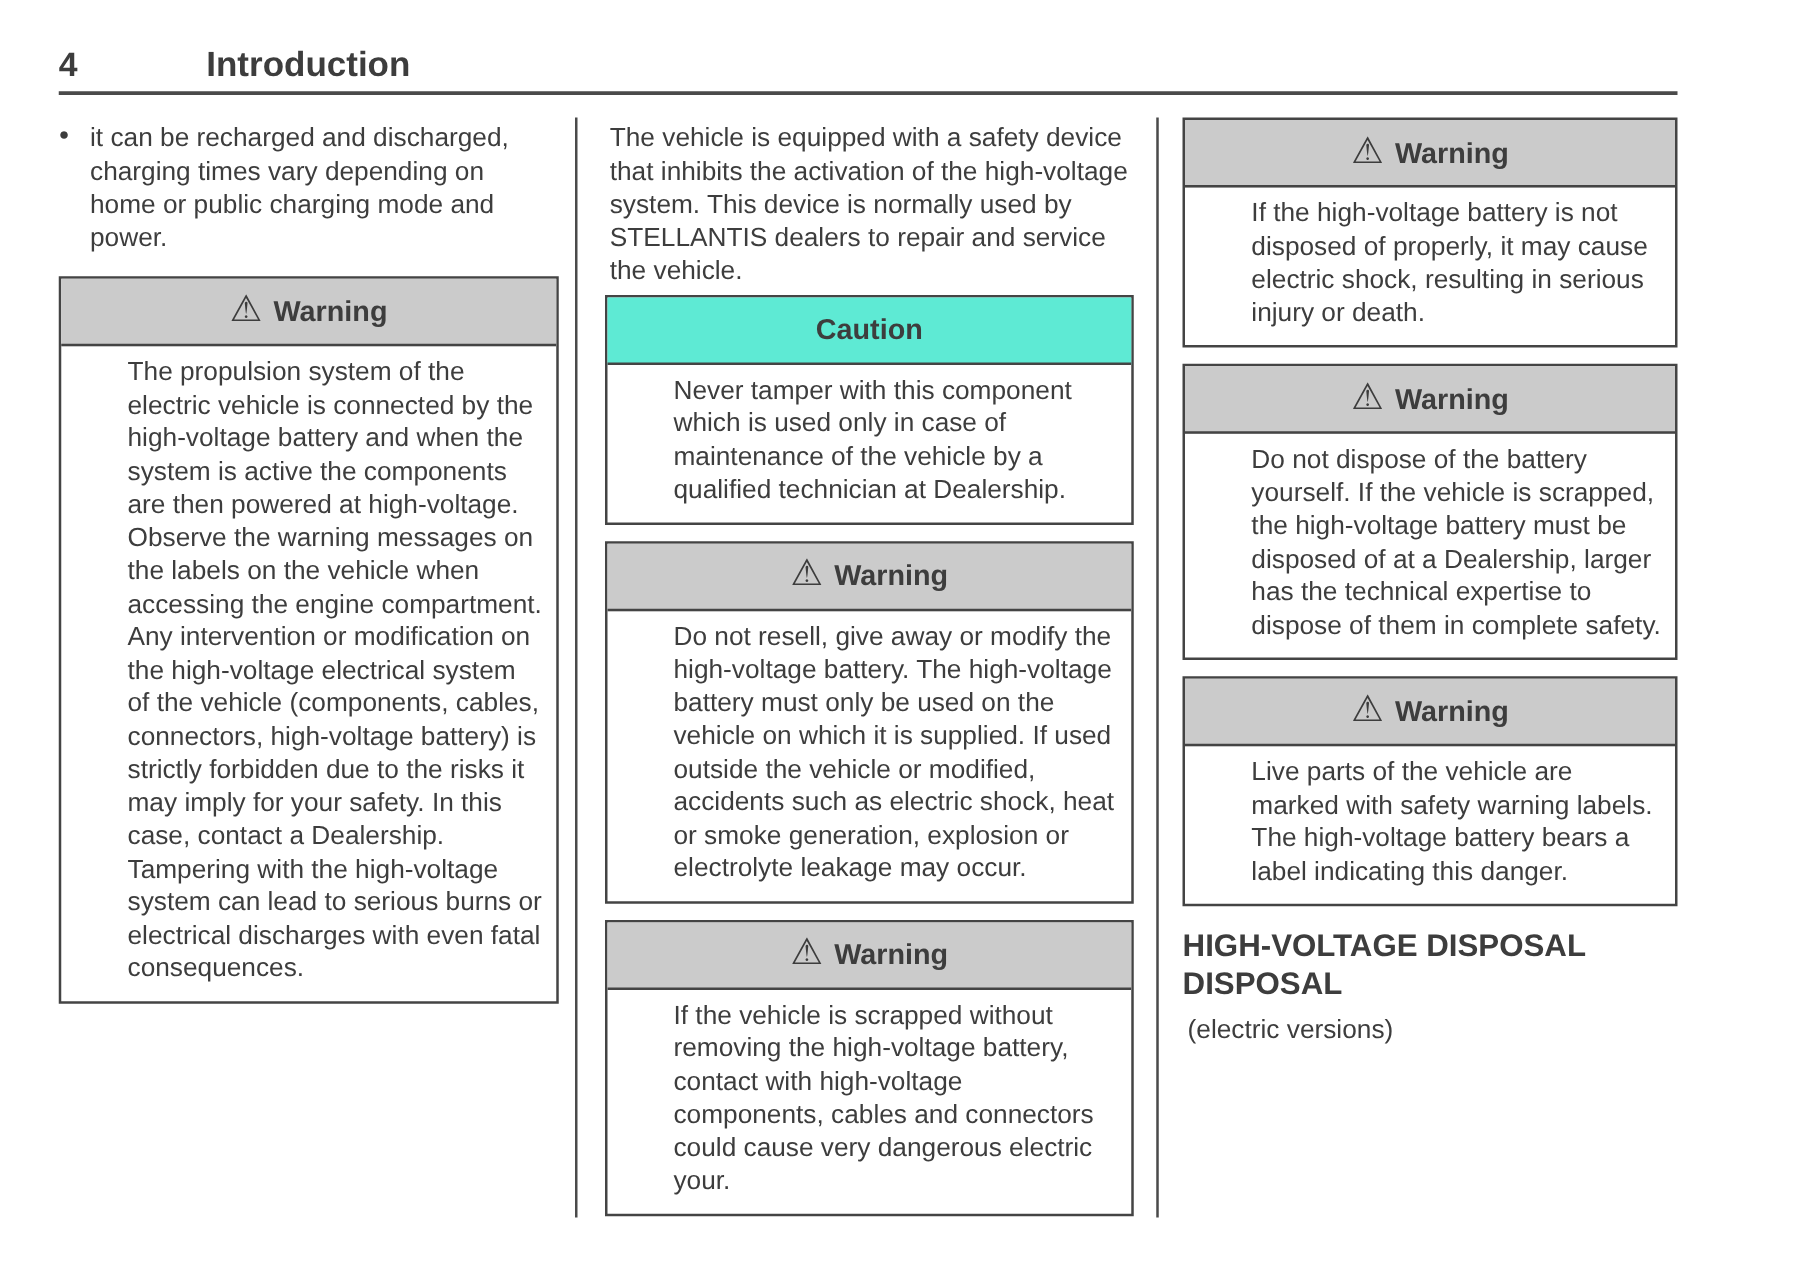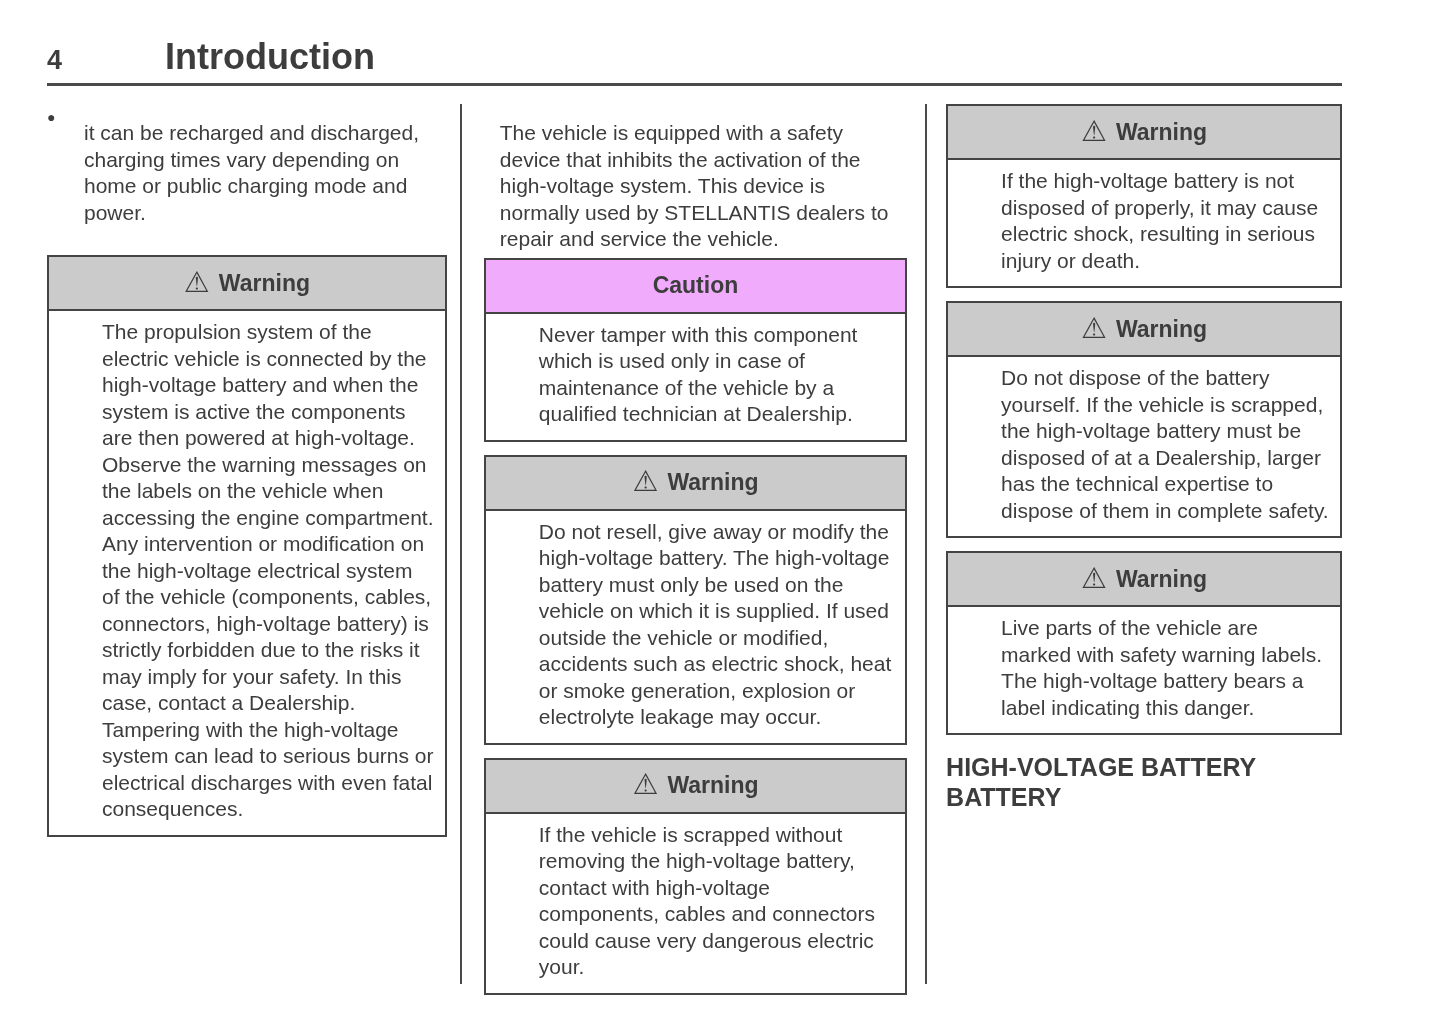--- a/index.html
+++ b/index.html
@@ -9,49 +9,49 @@
     font-family: "Liberation Sans", sans-serif;
     color: #3d3d3d;
     overflow: hidden;
     position: relative;
   }
   .page { width: 1445px; height: 1018px; padding: 36px 103px 0 47px; }
 
   
   .page-header { display: flex; align-items: baseline; }
   .page-number { font-size: 27px; font-weight: bold; width: 118px; }
-  .page-title  { font-size: 36px; font-weight: bold; }
+  .page-title  { font-size: 28px; font-weight: bold; }
   .header-rule { height: 3px; background: #4a4a4a; margin-top: 5px; }
 
   
   .columns { display: flex; margin-top: 18px; align-items: flex-start; }
   .col { font-size: 21px; line-height: 26.5px; }
   .col-1 { width: 408px; }
   .col-2 { width: 432px; }
   .col-3 { width: 404px; }
   .v-divider { width: 2px; height: 880px; background: #4a4a4a; }
   .gutter-a { margin: 0 22px 0 13px; }  
   .gutter-b { margin: 0 19px 0 18px; }  
 
   
   .bullet-row { display: flex; margin-bottom: 13px; }
   .bullet-glyph { width: 21px; flex: 0 0 21px; font-size: 14px; line-height: 26.5px; }
-  .para { margin: 16px; }
+  .para { margin: 4px; }
 
   
   .box { border: 2px solid #444444; background: #ffffff; }
   .box + .box { margin-top: 13px; }
   .box-header {
     height: 54px;
     display: flex; align-items: center; justify-content: center;
     font-size: 23px; font-weight: bold;
     border-bottom: 2px solid #444444;
   }
   .box-header.warn { background: #cbcbcb; }
-  .box-header.caution { background: #f0abfc; }
+  .box-header.caution { background: #5eead4; }
   .warn-icon { font-weight: normal; font-size: 29px; margin-right: 9px; line-height: 1; position: relative; top: -1px; }
   .box-body { padding: 8px 10px 12px 10px; margin-left: 43px; }
 
   .col-1 .box { margin-top: 2px; }
   .col-2 .para { margin-bottom: 5px; }
 
   
   .section-heading {
     font-size: 25px; font-weight: bold; line-height: 30px;
     margin: 17px 0 9px 0;
@@ -134,17 +134,18 @@
       </div>
 
       <div class="box">
         <div class="box-header warn">
           <span class="warn-icon">⚠</span>
           <span>Warning</span>
         </div>
         <div class="box-body">Live parts of the vehicle are marked with safety warning labels. The high-voltage battery bears a label indicating this danger.</div>
       </div>
 
-      <div class="section-heading">HIGH-VOLTAGE BATTERY BATTERY</div>
+      <div class="section-heading">HIGH-VOLTAGE DISPOSAL DISPOSAL</div>
+      <div class="para">(electric versions)</div>
     </div>
 
   </div>
 </div>
 
 </body></html>

